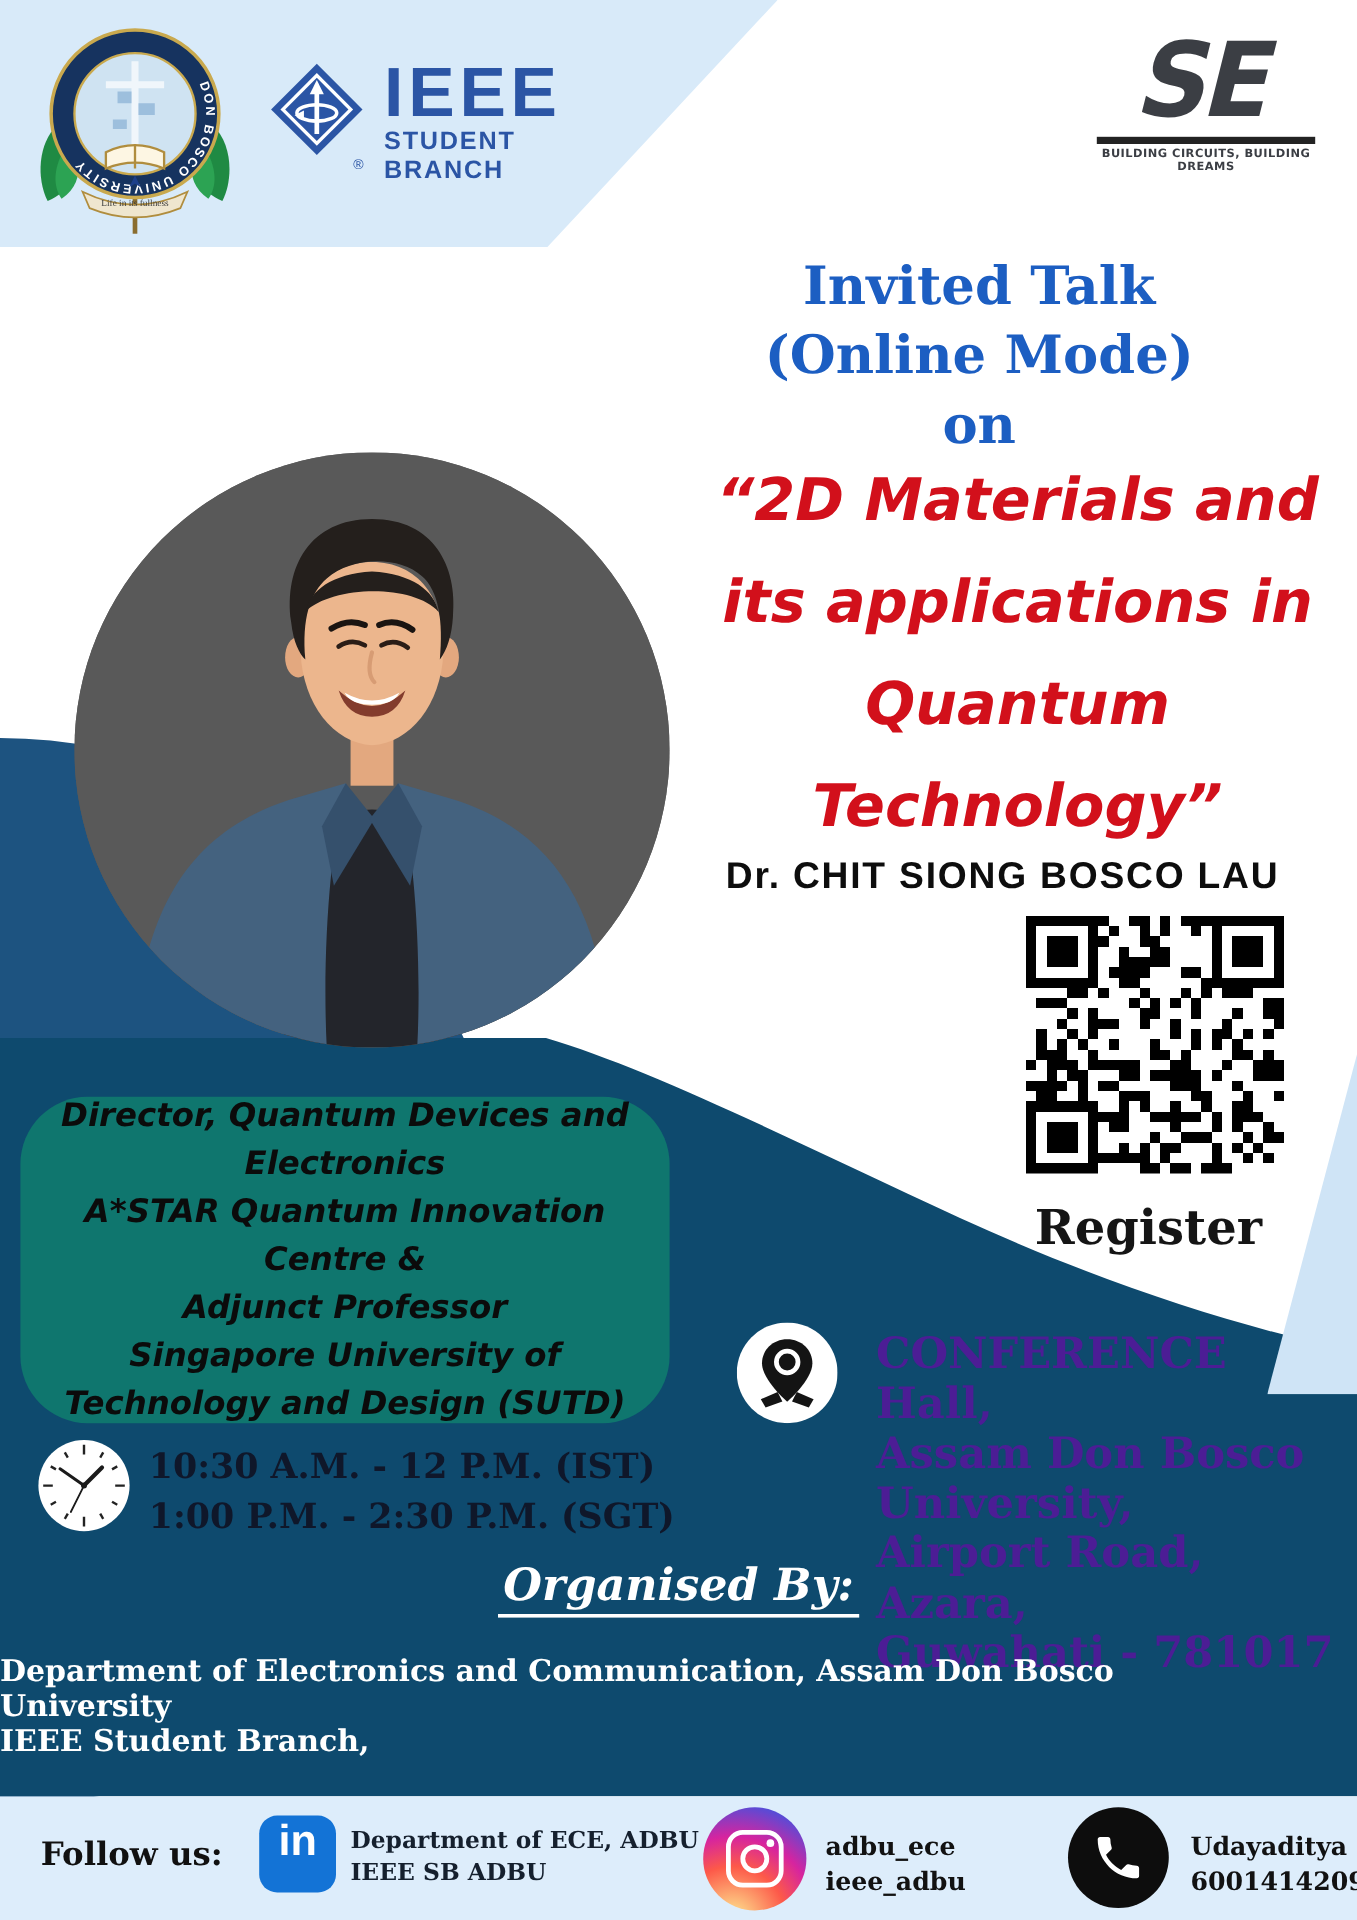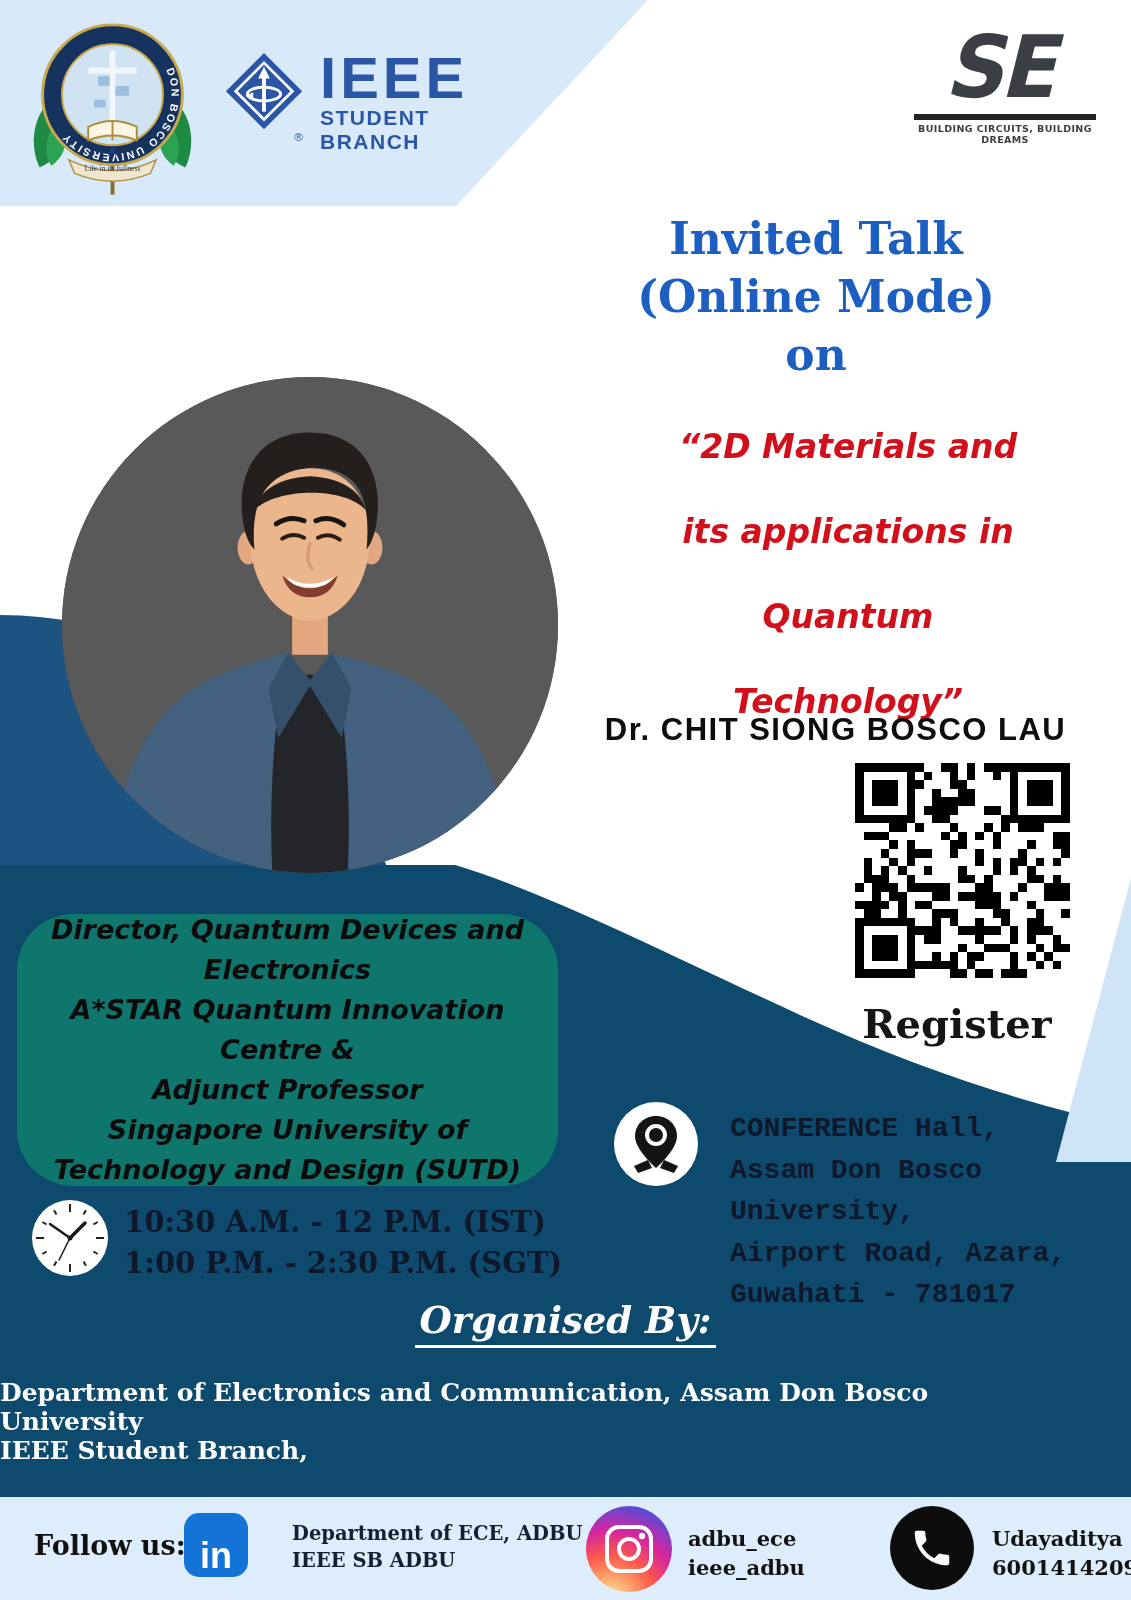--- a/index.html
+++ b/index.html
@@ -27,55 +27,55 @@
   .ieee-sub{font-size:21px;font-weight:bold;letter-spacing:1.5px;}
   .se-logo{left:900px;top:26px;width:210px;height:122px;text-align:center;color:#3b3e44;}
   .se-glyph{font-family:"DejaVu Sans",sans-serif;font-weight:bold;font-size:82px;line-height:84px;
             transform:skewX(-14deg) scaleY(1.05);letter-spacing:-4px;}
   .se-bar{width:182px;height:6px;background:#232323;margin:4px auto 3px;}
   .se-tag{font-family:"DejaVu Sans",sans-serif;font-weight:bold;font-size:9.5px;letter-spacing:.4px;}
 
   
   .heading{left:560px;top:210px;width:512px;text-align:center;color:#1c5ec2;
            font-weight:bold;font-size:44px;line-height:58px;font-family:"DejaVu Serif",serif;}
-  .topic{left:565px;top:404px;width:566px;text-align:center;color:#d2101b;
+  .topic{left:565px;top:374px;width:566px;text-align:center;color:#d2101b;
          font-family:"DejaVu Sans",sans-serif;font-style:italic;font-weight:bold;
-         font-size:33px;line-height:85px;}
+         font-size:49px;line-height:85px;}
   .speaker-name{left:540px;top:712px;width:591px;text-align:center;color:#0d0d0d;
                 font-family:"Liberation Sans",sans-serif;font-weight:bold;font-size:31px;letter-spacing:1.5px;}
 
   
   .qr-box{left:855px;top:763px;width:215px;height:215px;background:#fff;}
   .register{left:832px;top:1000px;width:250px;text-align:center;font-weight:bold;font-size:40px;color:#151515;}
 
   
   .bio-card{left:17px;top:914px;width:541px;height:272px;background:#0f766e;border-radius:56px;
             display:flex;align-items:center;justify-content:center;}
   .bio-inner{width:492px;text-align:center;color:#0b0b0b;font-family:"DejaVu Sans",sans-serif;
              font-style:italic;font-weight:bold;font-size:27px;line-height:40px;}
 
   
   .clock{left:30px;top:1198px;width:80px;height:80px;}
   .time-text{left:124px;top:1202px;color:#0f172a;font-weight:bold;font-size:29px;line-height:41px;}
   .pin{left:614px;top:1102px;width:84px;height:84px;}
-  .venue-text{left:730px;top:1108px;color:#0f172a;font-weight:bold;font-size:28px;line-height:41.5px;font-family:Liberation Mono, monospace;}
+  .venue-text{left:730px;top:1108px;color:#4c1d95;font-weight:bold;font-size:36px;line-height:41.5px;}
 
   
   .organised-h{left:0;top:1298px;width:1131px;text-align:center;color:#fff;
                font-style:italic;font-weight:bold;font-size:37px;}
   .organised-h span{border-bottom:3px solid #fff;padding:0 4px 3px;}
   .org-lines{left:0;top:1378px;width:982px;text-align:left;color:#fff;
              font-weight:bold;font-size:25px;line-height:29px;}
 
   
   .follow{left:34px;top:1530px;color:#111;font-weight:bold;font-size:27px;
           font-family:"DejaVu Serif",serif;}
-  .li-icon{left:184px;top:1513px;width:64px;height:64px;border-radius:15px;background:#1373d6;
+  .li-icon{left:216px;top:1513px;width:64px;height:64px;border-radius:15px;background:#1373d6;
            color:#fff;font-family:"Liberation Sans",sans-serif;font-weight:bold;font-size:36px;
-           display:flex;align-items:flex-end;justify-content:center;}
+           display:flex;align-items:flex-start;justify-content:center;}
   .li-text{left:292px;top:1520px;color:#15202e;font-weight:bold;font-size:19.5px;line-height:27px;}
   .ig-icon{left:586px;top:1506px;width:86px;height:86px;border-radius:50%;
            background:radial-gradient(circle at 28% 110%,#fdf497 0%,#fd5949 40%,#d6249f 62%,#285AEB 95%);
            display:flex;align-items:center;justify-content:center;}
   .ig-text{left:688px;top:1524px;color:#121212;font-weight:bold;font-size:21px;line-height:29px;}
   .ph-icon{left:890px;top:1506px;width:84px;height:84px;border-radius:50%;background:#0d0d0d;
            display:flex;align-items:center;justify-content:center;}
   .ph-text{left:992px;top:1524px;color:#121212;font-weight:bold;font-size:21px;line-height:29px;}
 </style>
 </head>

